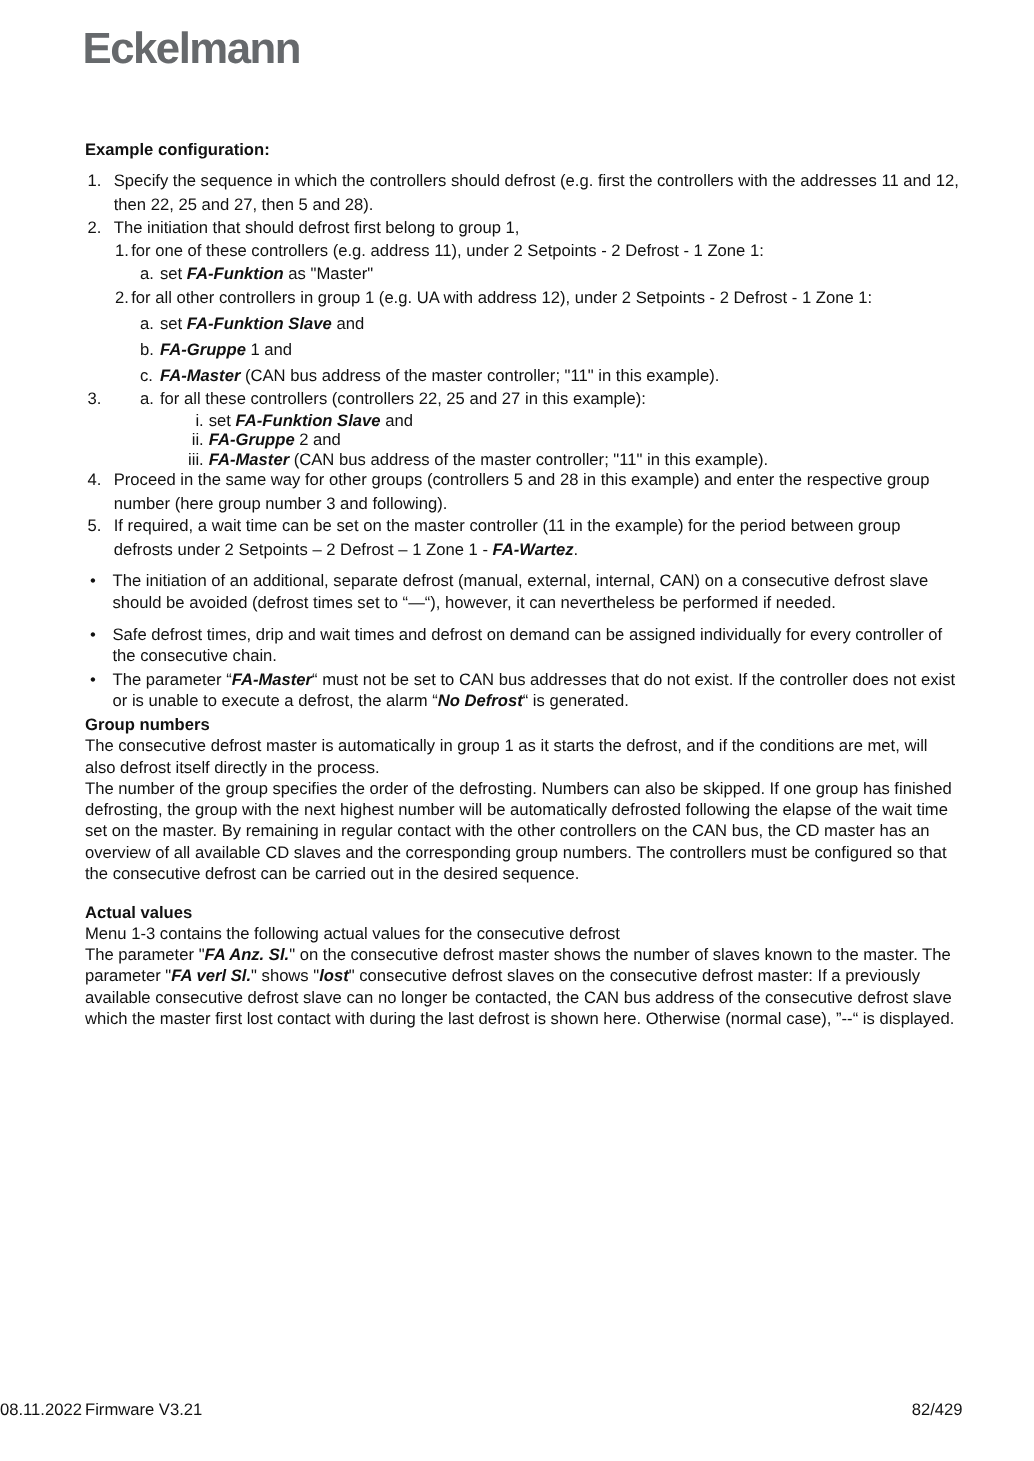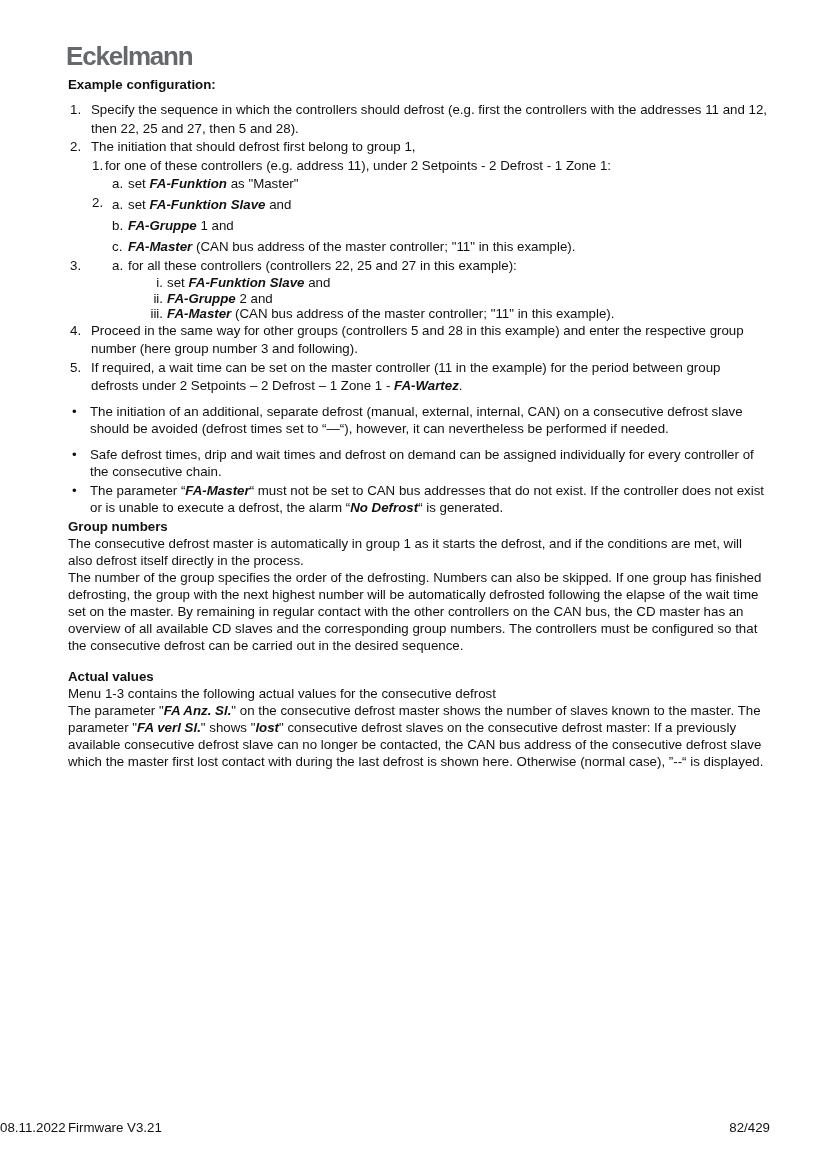--- a/index.html
+++ b/index.html
@@ -1,54 +1,54 @@
 <!DOCTYPE html>
 <html><head>
 <meta charset="utf-8">
 <style>
   html,body{margin:0;padding:0;background:#e8e8e8;}
   .page{position:relative;width:827px;height:1169px;background:#ffffff;margin:0 auto;
         font-family:"Liberation Sans","DejaVu Sans",sans-serif;font-size:13.3px;color:#111;
         overflow:hidden;}
-  .logo{position:absolute;left:66px;top:38px;font-size:26px;line-height:36px;font-weight:bold;
+  .logo{position:absolute;left:66px;top:21px;font-size:35px;line-height:36px;font-weight:bold;
         color:#66696c;letter-spacing:-1.2px;}
   .doc{position:absolute;left:68px;top:76px;width:702px;line-height:17px;}
   .heading{font-weight:bold;line-height:17px;}
   .p{line-height:17px;}
   .li{position:relative;line-height:18.5px;}
   .li .marker{position:absolute;top:0;}
   .lv1{padding-left:23px;}   .lv1 > .marker{left:2px;}
   .lv2{padding-left:37px;}   .lv2 > .marker{left:24px;}
   .lv3{padding-left:60px;}   .lv3 > .marker{left:44px;}
   .lv4{padding-left:99px;line-height:15.5px;} .lv4 > .marker{left:70px;width:25px;text-align:right;}
   .bullet{padding-left:22px;line-height:17px;margin-bottom:2px;} .bullet > .marker{left:4px;}
   .spacer{height:14px;}
   .it{font-style:italic;font-weight:bold;}
   
-  .doc > :nth-child(1){margin-bottom:8px;}   
+  .doc > :nth-child(1){margin-top:35px;margin-bottom:8px;}   
   .doc > :nth-child(7),.doc > :nth-child(8),.doc > :nth-child(9){margin-top:2.5px;}
   .doc > :nth-child(17){margin-top:7px;margin-bottom:9px;}   
   .doc > :nth-child(21){margin-top:0;}                     
   .footer{position:absolute;left:0;right:0;top:1119px;height:20px;line-height:17px;}
   .f-left{position:absolute;left:68px;}
   .f-center{position:absolute;left:0;right:0;text-align:left;}
   .f-right{position:absolute;right:57px;}
 </style>
 </head>
 <body>
 
 <div class="page">
   <div class="logo">Eckelmann</div>
   <div class="doc">
       <div class="heading"><span>Example configuration:</span></div>
       <div class="li lv1"><span class="marker">1.</span><span>Specify the sequence in which the controllers should defrost (e.g. first the controllers with the addresses 11 and 12, then 22, 25 and 27, then 5 and 28).</span></div>
       <div class="li lv1"><span class="marker">2.</span><span>The initiation that should defrost first belong to group 1,</span></div>
       <div class="li lv2"><span class="marker">1.</span><span>for one of these controllers (e.g. address 11), under 2 Setpoints - 2 Defrost - 1 Zone 1:</span></div>
       <div class="li lv3"><span class="marker">a.</span><span>set </span><span class="it">FA-Funktion</span><span> as "Master"</span></div>
-      <div class="li lv2"><span class="marker">2.</span></div>
+      <div class="li lv2"><span class="marker">2.</span><span>for all other controllers in group 1 (e.g. UA with address 12), under 2 Setpoints - 2 Defrost - 1 Zone 1:</span></div>
       <div class="li lv3"><span class="marker">a.</span><span>set </span><span class="it">FA-Funktion Slave</span><span> and</span></div>
       <div class="li lv3"><span class="marker">b.</span><span class="it">FA-Gruppe</span><span> 1 and</span></div>
       <div class="li lv3"><span class="marker">c.</span><span class="it">FA-Master</span><span> (CAN bus address of the master controller; "11" in this example).</span></div>
       <div class="li lv1"><span class="marker">3.</span></div>
       <div class="li lv3"><span class="marker">a.</span><span>for all these controllers (controllers 22, 25 and 27 in this example):</span></div>
       <div class="li lv4"><span class="marker">i.</span><span>set </span><span class="it">FA-Funktion Slave</span><span> and</span></div>
       <div class="li lv4"><span class="marker">ii.</span><span class="it">FA-Gruppe</span><span> 2 and</span></div>
       <div class="li lv4"><span class="marker">iii.</span><span class="it">FA-Master</span><span> (CAN bus address of the master controller; "11" in this example).</span></div>
       <div class="li lv1"><span class="marker">4.</span><span>Proceed in the same way for other groups (controllers 5 and 28 in this example) and enter the respective group number (here group number 3 and following).</span></div>
       <div class="li lv1"><span class="marker">5.</span><span>If required, a wait time can be set on the master controller (11 in the example) for the period between group defrosts under 2 Setpoints – 2 Defrost – 1 Zone 1 - </span><span class="it">FA-Wartez</span><span>.</span></div>

